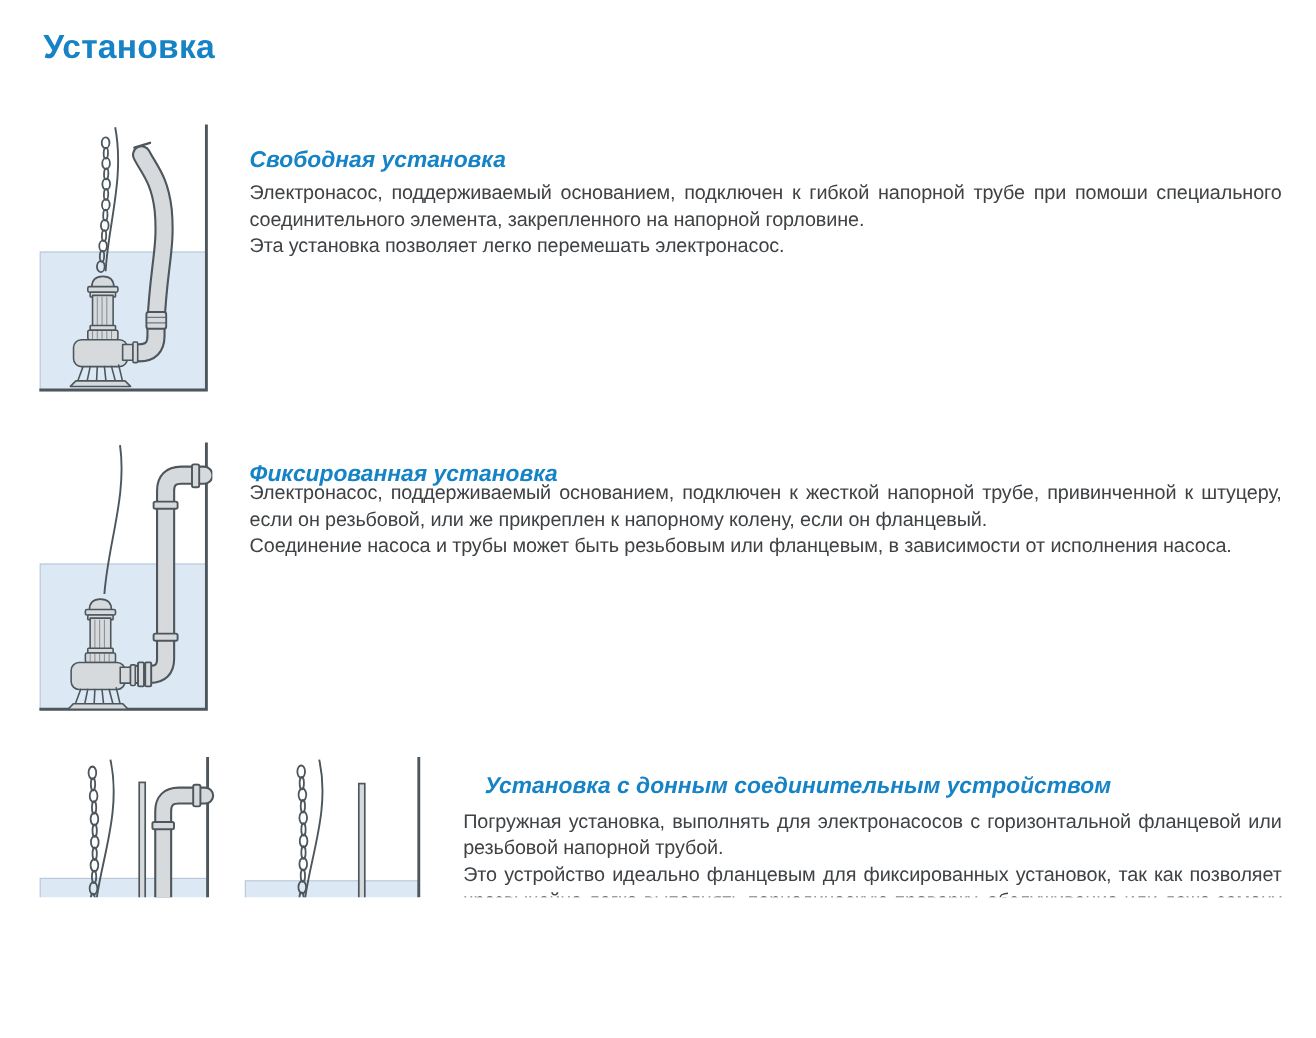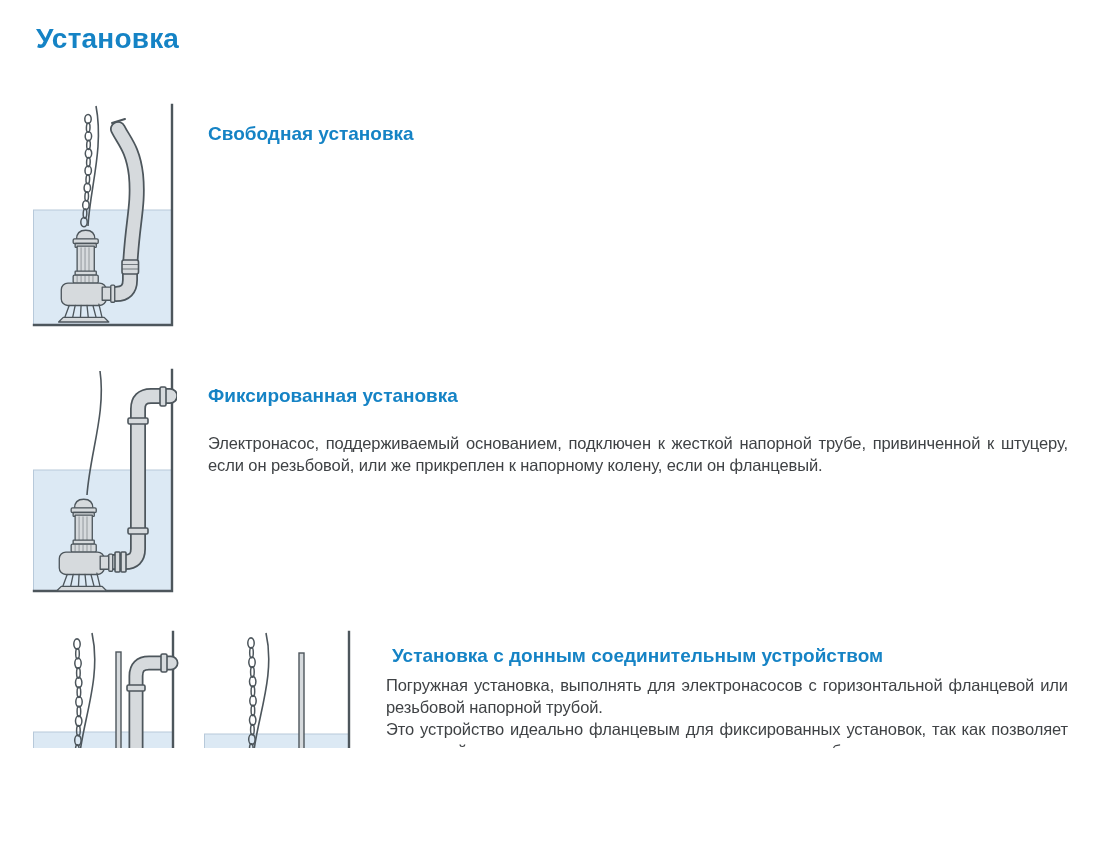--- a/index.html
+++ b/index.html
@@ -10,21 +10,21 @@
     --metal:#d6dadd;
     --outline:#4d565c;
   }
   *{margin:0;padding:0;box-sizing:border-box;}
   html,body{background:#fff;}
   .page{position:relative;width:1097px;height:748px;background:#fff;overflow:hidden;
         font-family:"Liberation Sans",sans-serif;}
   .page-title{position:absolute;left:36px;top:24px;font-size:28px;font-weight:700;
         line-height:1.1;color:var(--accent);letter-spacing:.2px;}
   .sec-heading{position:absolute;font-size:19px;font-weight:700;line-height:1.1;
-        color:var(--accent);}
+        color:var(--accent);font-style:italic;}
   .sec-body{position:absolute;font-size:16.5px;line-height:22px;color:var(--text);
         text-align:justify;letter-spacing:-0.1px;}
   .sec-body p{margin:0;}
   .figure{position:absolute;}
   
   .metal{fill:var(--metal);stroke:var(--outline);stroke-width:2;stroke-linejoin:round;}
   .line{fill:none;stroke:var(--outline);stroke-width:2;stroke-linecap:round;}
   .thin{fill:none;stroke:var(--outline);stroke-width:1;opacity:.75;}
   .link{fill:none;stroke:var(--outline);stroke-width:1.5;}
   .water{fill:var(--water);stroke:var(--water-edge);stroke-width:1;}
@@ -88,41 +88,46 @@
         <path class="line" d="M80,20 L93,16"></path>
         <rect class="flange" x="90" y="157" width="16.5" height="14" rx="2"></rect>
         <path class="thin" d="M90,161.5 H106.5 M90,166 H106.5"></path>
       </g>
       <use href="#pump" transform="translate(24,122) scale(0.66)"></use>
       <use href="#chain" transform="translate(56,16) rotate(2)"></use>
       <path class="cable" d="M64,3 C72,45 58,85 56,123"></path>
     </svg>
   </div>
   <h2 class="sec-heading" style="left:208px;top:124px">Свободная установка</h2>
+  <div class="sec-body" style="left:208px;top:150px;width:860px">
+    <p>Электронасос, поддерживаемый основанием, подключен к гибкой напорной трубе при помоши специального соединительного элемента, закрепленного на напорной горловине.</p>
+    <p>Эта установка позволяет легко перемешать электронасос.</p>
+  </div>
 
   <div class="figure" style="left:32px;top:368px;width:145px;height:228px" aria-label="pump-fixed-installation-with-rigid-pipe">
     <svg viewBox="0 0 145 228" width="145" height="228">
       <rect class="water" x="1.5" y="102" width="138" height="120.5"></rect>
       <path class="tank" d="M140,2 V223 M2,223 H140"></path>
       <g>
         <path class="tube-o" stroke-width="16" d="M80,194 H93 Q106,194 106,181 V41 Q106,28 119,28 H138"></path>
         <path class="tube-i" stroke-width="12.5" d="M80,194 H93 Q106,194 106,181 V41 Q106,28 119,28 H138"></path>
         <rect class="flange" x="83" y="184" width="5" height="20" rx="1"></rect>
         <rect class="flange" x="89" y="184" width="5" height="20" rx="1"></rect>
         <rect class="flange" x="96" y="50" width="20" height="6" rx="1.5"></rect>
         <rect class="flange" x="96" y="160" width="20" height="6" rx="1.5"></rect>
         <rect class="flange" x="128" y="19" width="6" height="19" rx="1.5"></rect>
       </g>
       <use href="#pump" transform="translate(22,126) scale(0.66)"></use>
       <path class="cable" d="M68,3 C74,45 58,85 55,127"></path>
     </svg>
   </div>
   <h2 class="sec-heading" style="left:208px;top:386px">Фиксированная установка</h2>
-  <div class="sec-body" style="left:208px;top:432px;width:860px">
+  <div class="sec-body" style="left:208px;top:400px;width:860px">
     <p>Электронасос, поддерживаемый основанием, подключен к жесткой напорной трубе, привинченной к штуцеру, если он резьбовой, или же прикреплен к напорному колену, если он фланцевый.</p>
+    <p>Соединение насоса и трубы может быть резьбовым или фланцевым, в зависимости от исполнения насоса.</p>
   </div>
 
   <div class="figure" style="left:32px;top:630px;width:160px;height:218px" aria-label="pump-bottom-coupling-with-vertical-pipe">
     <svg viewBox="0 0 160 218" width="160" height="218">
       <rect class="water" x="1.5" y="102" width="139" height="112"></rect>
       <path class="tank" d="M141,2 V215 M2,215 H141"></path>
       <g>
         <path class="tube-o" stroke-width="15" d="M104,182 V46 Q104,33 117,33 H139"></path>
         <path class="tube-i" stroke-width="11.5" d="M104,182 V46 Q104,33 117,33 H139"></path>
         <rect class="flange" x="95" y="55" width="18" height="6" rx="1.5"></rect>
@@ -157,19 +162,19 @@
         <rect class="flange" x="111" y="176" width="6" height="20" rx="1.5"></rect>
         <path class="line" d="M96,199 L112,180"></path>
       </g>
       <rect class="rail" x="96" y="23" width="5" height="152"></rect>
       <use href="#pump" transform="translate(25,128) scale(0.54)"></use>
       <use href="#chain" transform="translate(48,13) scale(1,1.12)"></use>
       <path class="cable" d="M63,3 C73,47 53,90 50,129"></path>
     </svg>
   </div>
 
-  <h2 class="sec-heading" style="left:392px;top:646px">Установка с донным соединительным устройством</h2>
+  <h2 class="sec-heading" style="left:404px;top:646px">Установка с донным соединительным устройством</h2>
   <div class="sec-body" style="left:386px;top:674px;width:682px">
     <p>Погружная установка, выполнять для электронасосов с горизонтальной фланцевой или резьбовой напорной трубой.</p>
     <p>Это устройство идеально фланцевым для фиксированных установок, так как позволяет чрезвычайно легко выполнять периодическую проверку, обслуживание или даже замену электронасоса без опорожнения резервуара.</p>
   </div>
 
 </div>
 
 </body></html>

